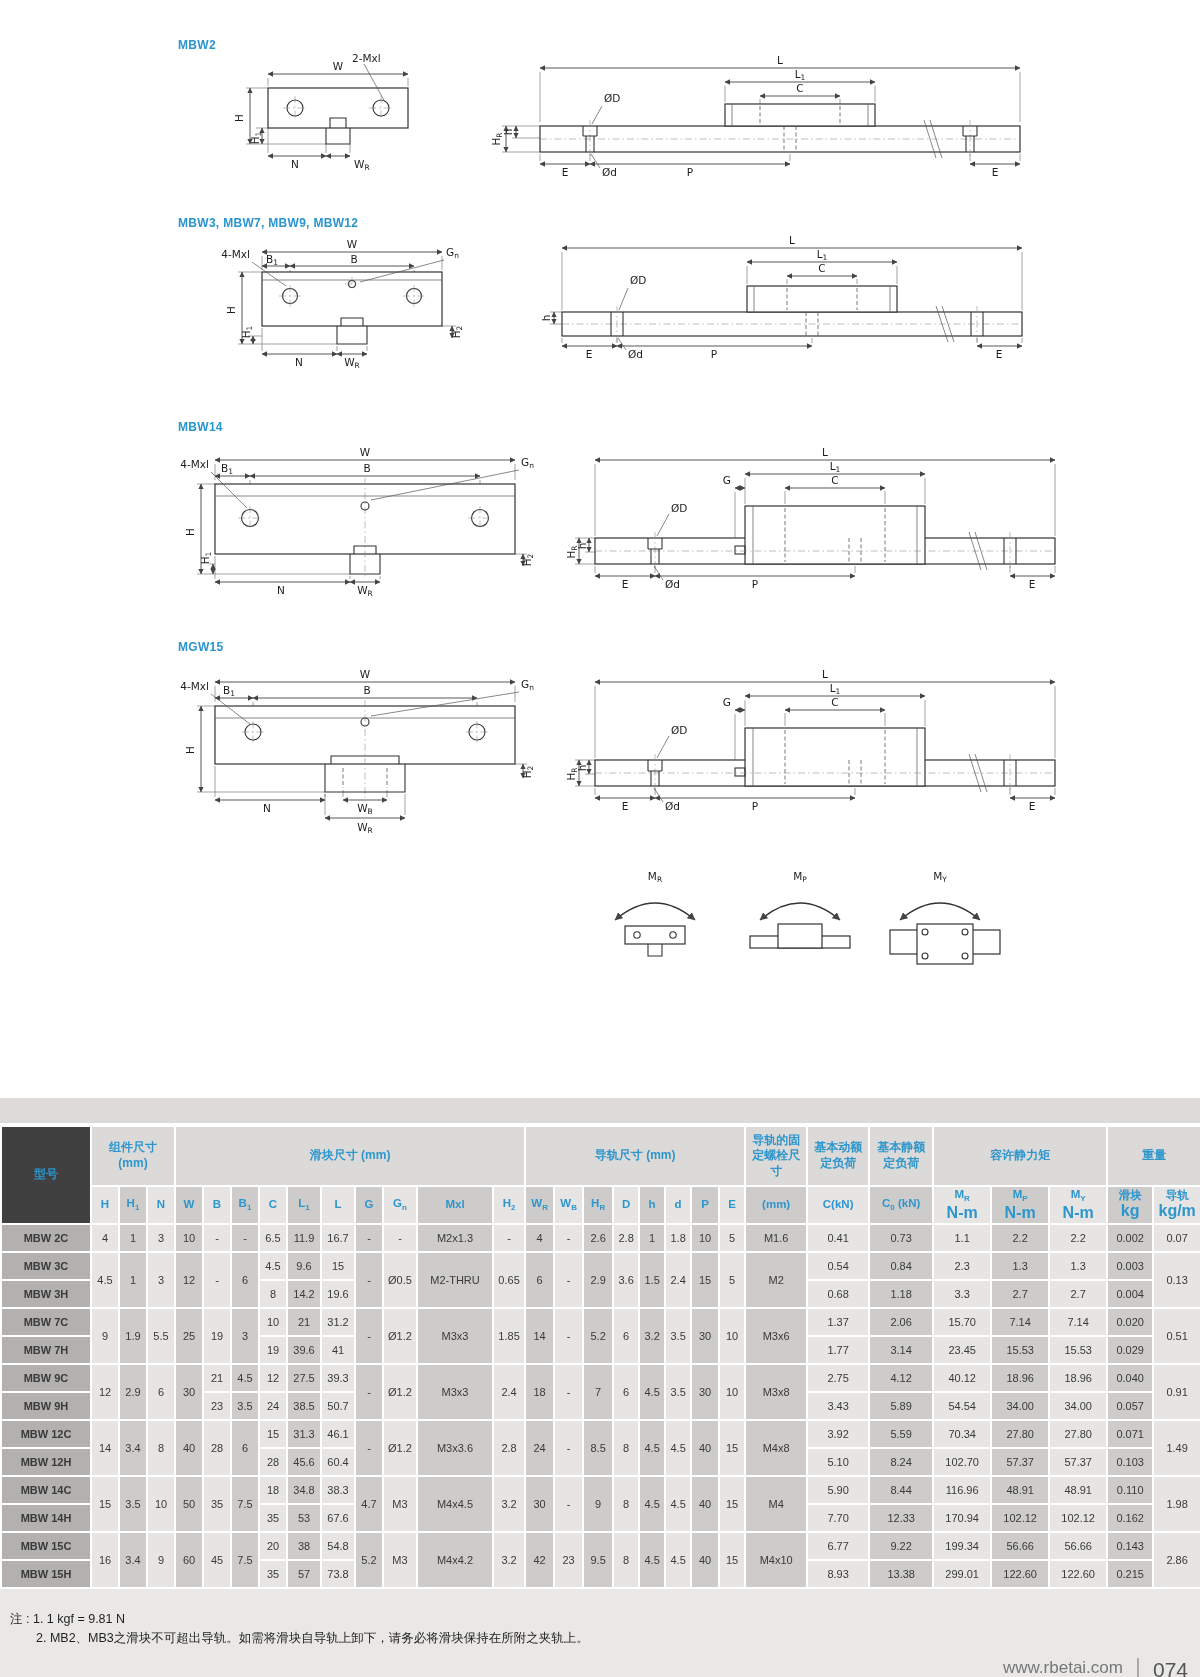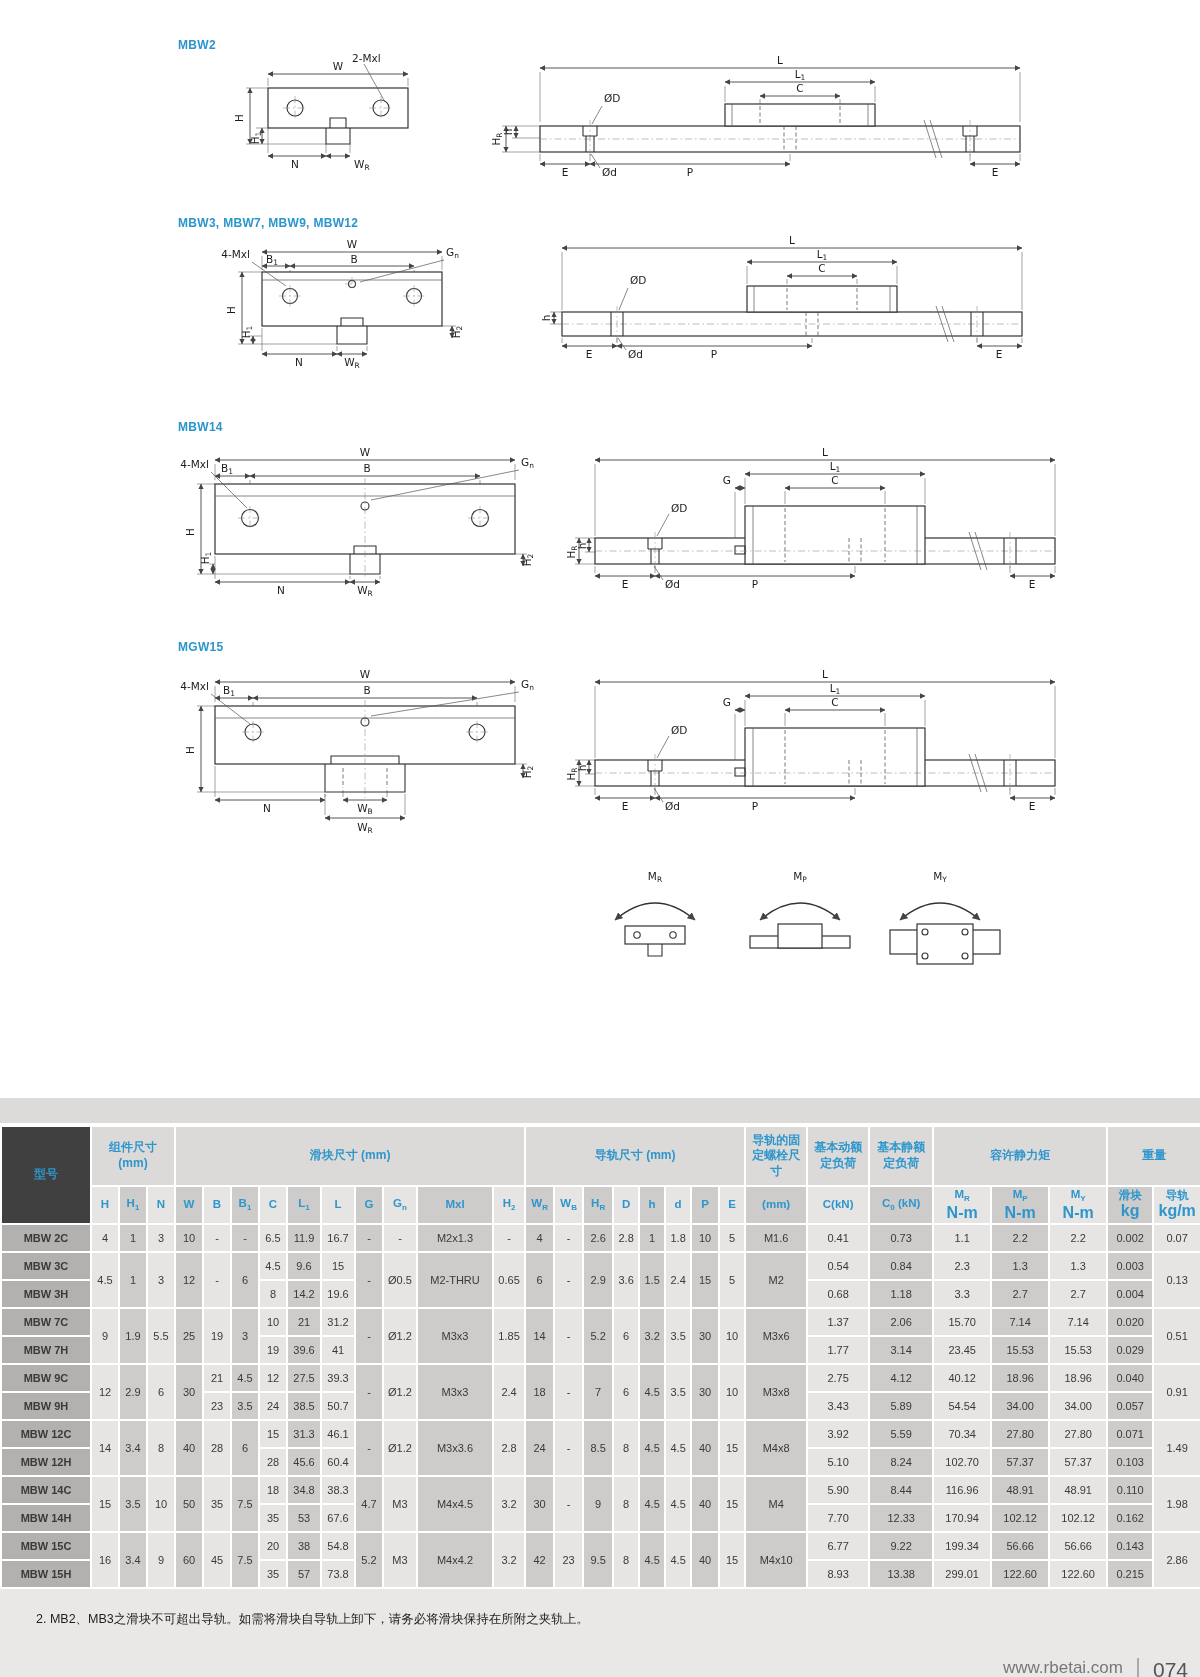--- a/index.html
+++ b/index.html
@@ -697,19 +697,20 @@
         <td class="cb">13.38</td>
         <td class="ca">299.01</td>
         <td class="cb">122.60</td>
         <td class="ca">122.60</td>
         <td class="cb">0.215</td>
       </tr>
     </tbody>
 </table>
 
 <div class="notes">
+  <div><span>注 :</span> <span>1. 1 kgf = 9.81 N</span></div>
   <div class="n2">2. MB2、MB3之滑块不可超出导轨。如需将滑块自导轨上卸下，请务必将滑块保持在所附之夹轨上。</div>
 </div>
 
 <div class="footer">
   <span>www.rbetai.com</span>
   <span class="pg">074</span>
 </div>
 
 </body></html>

